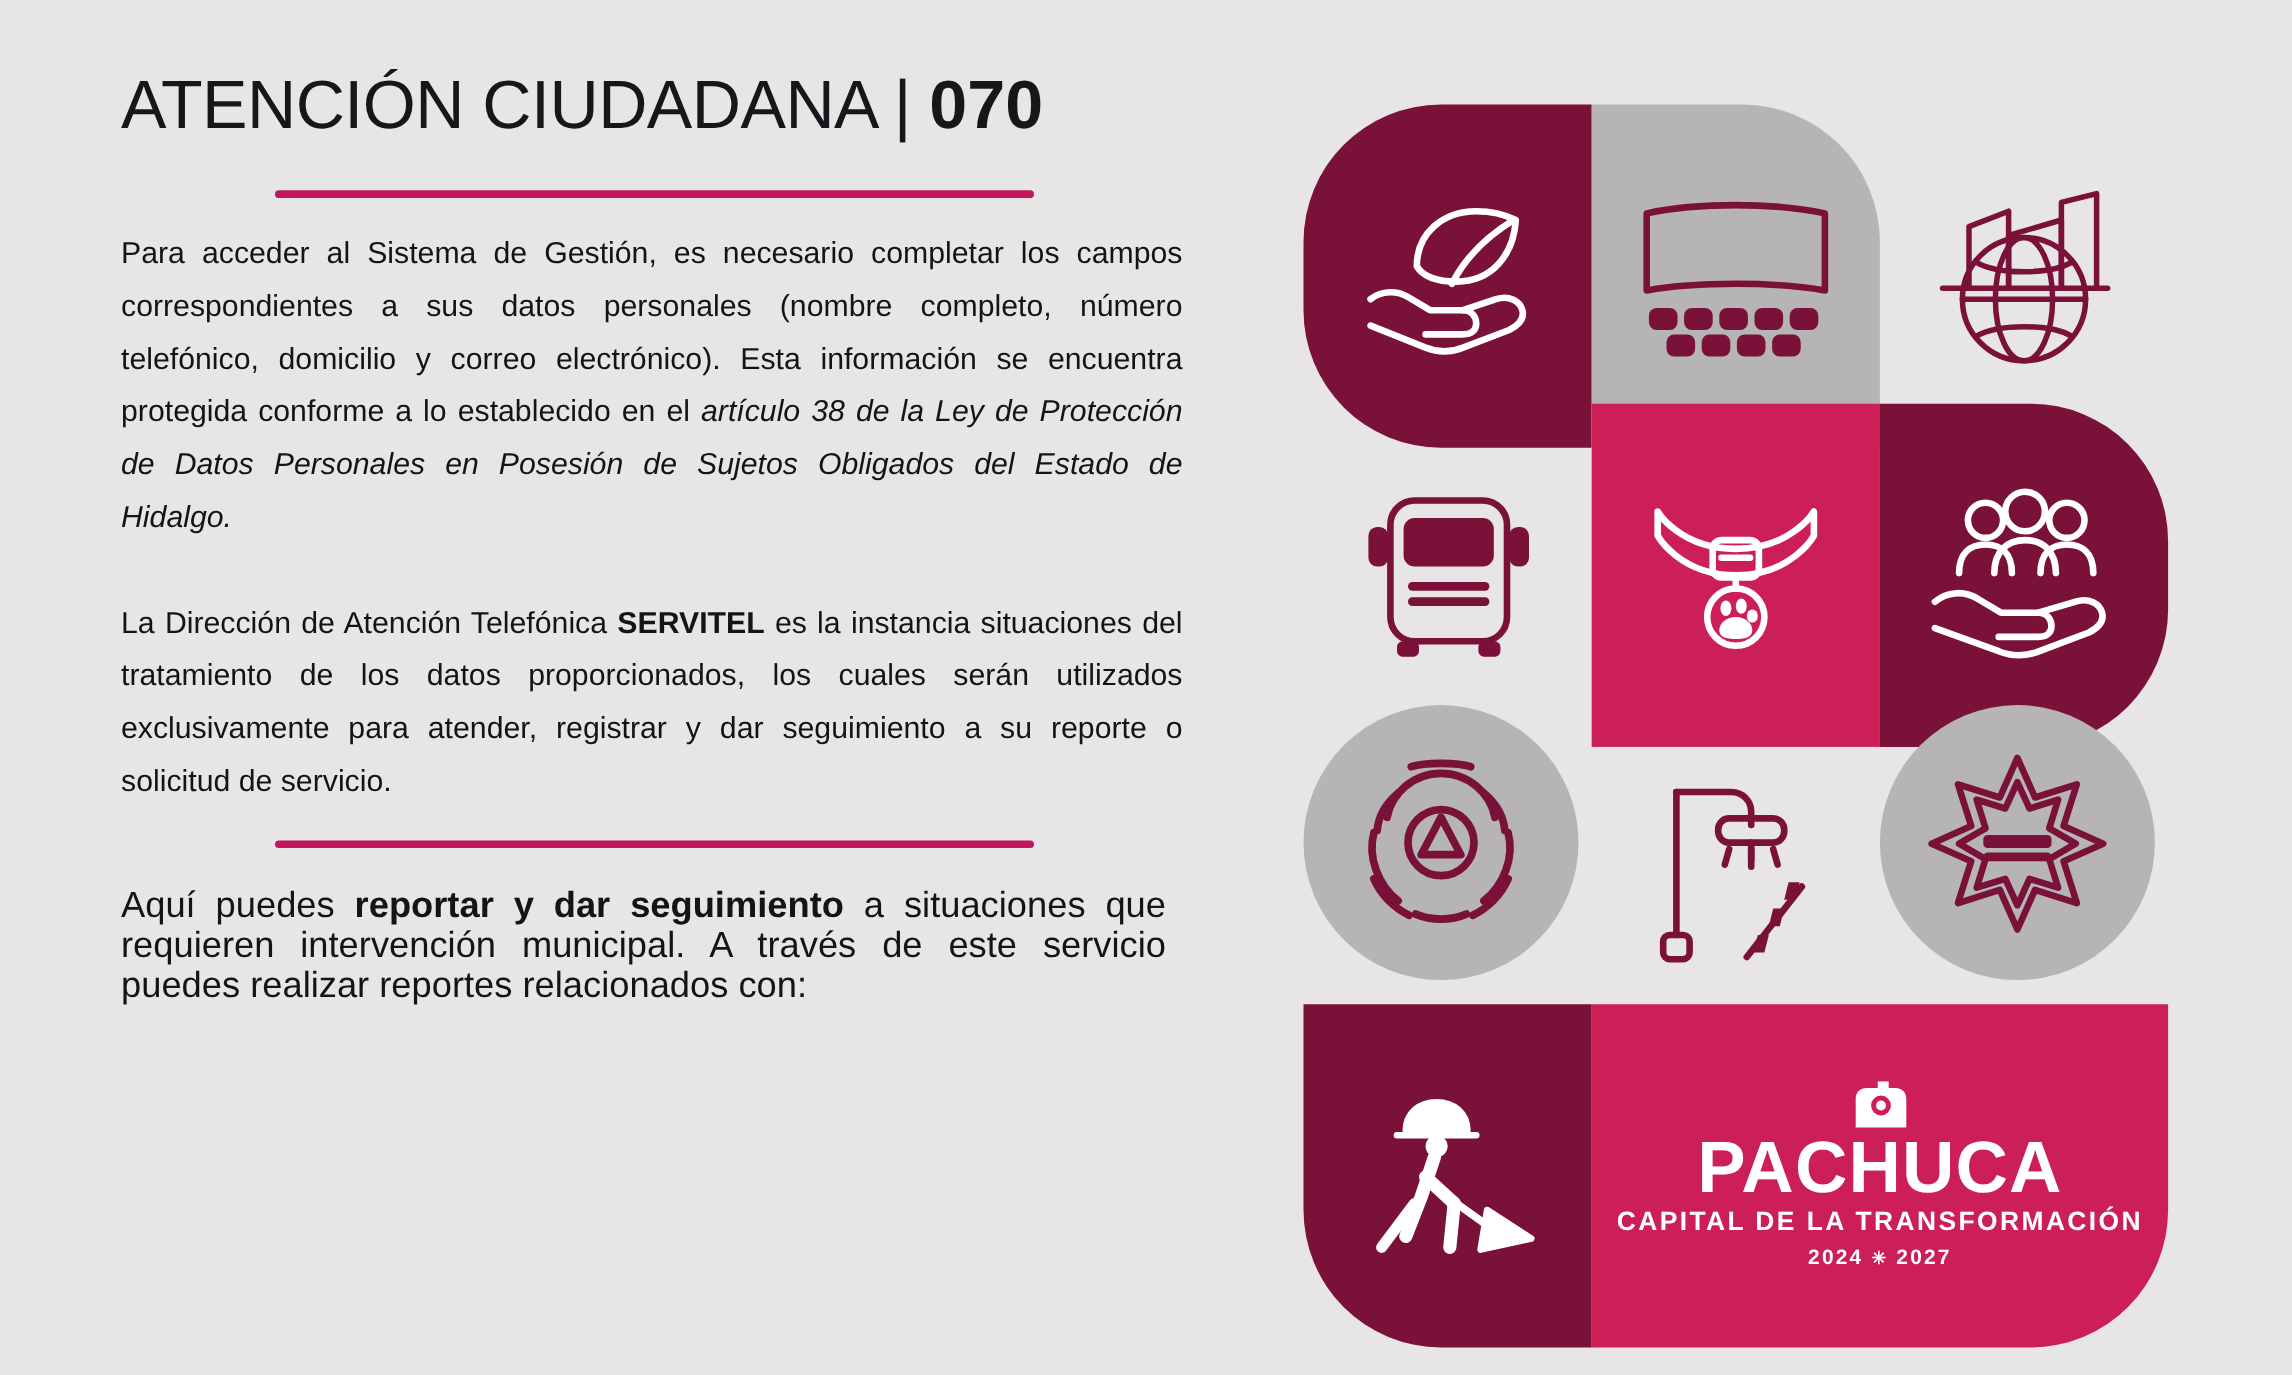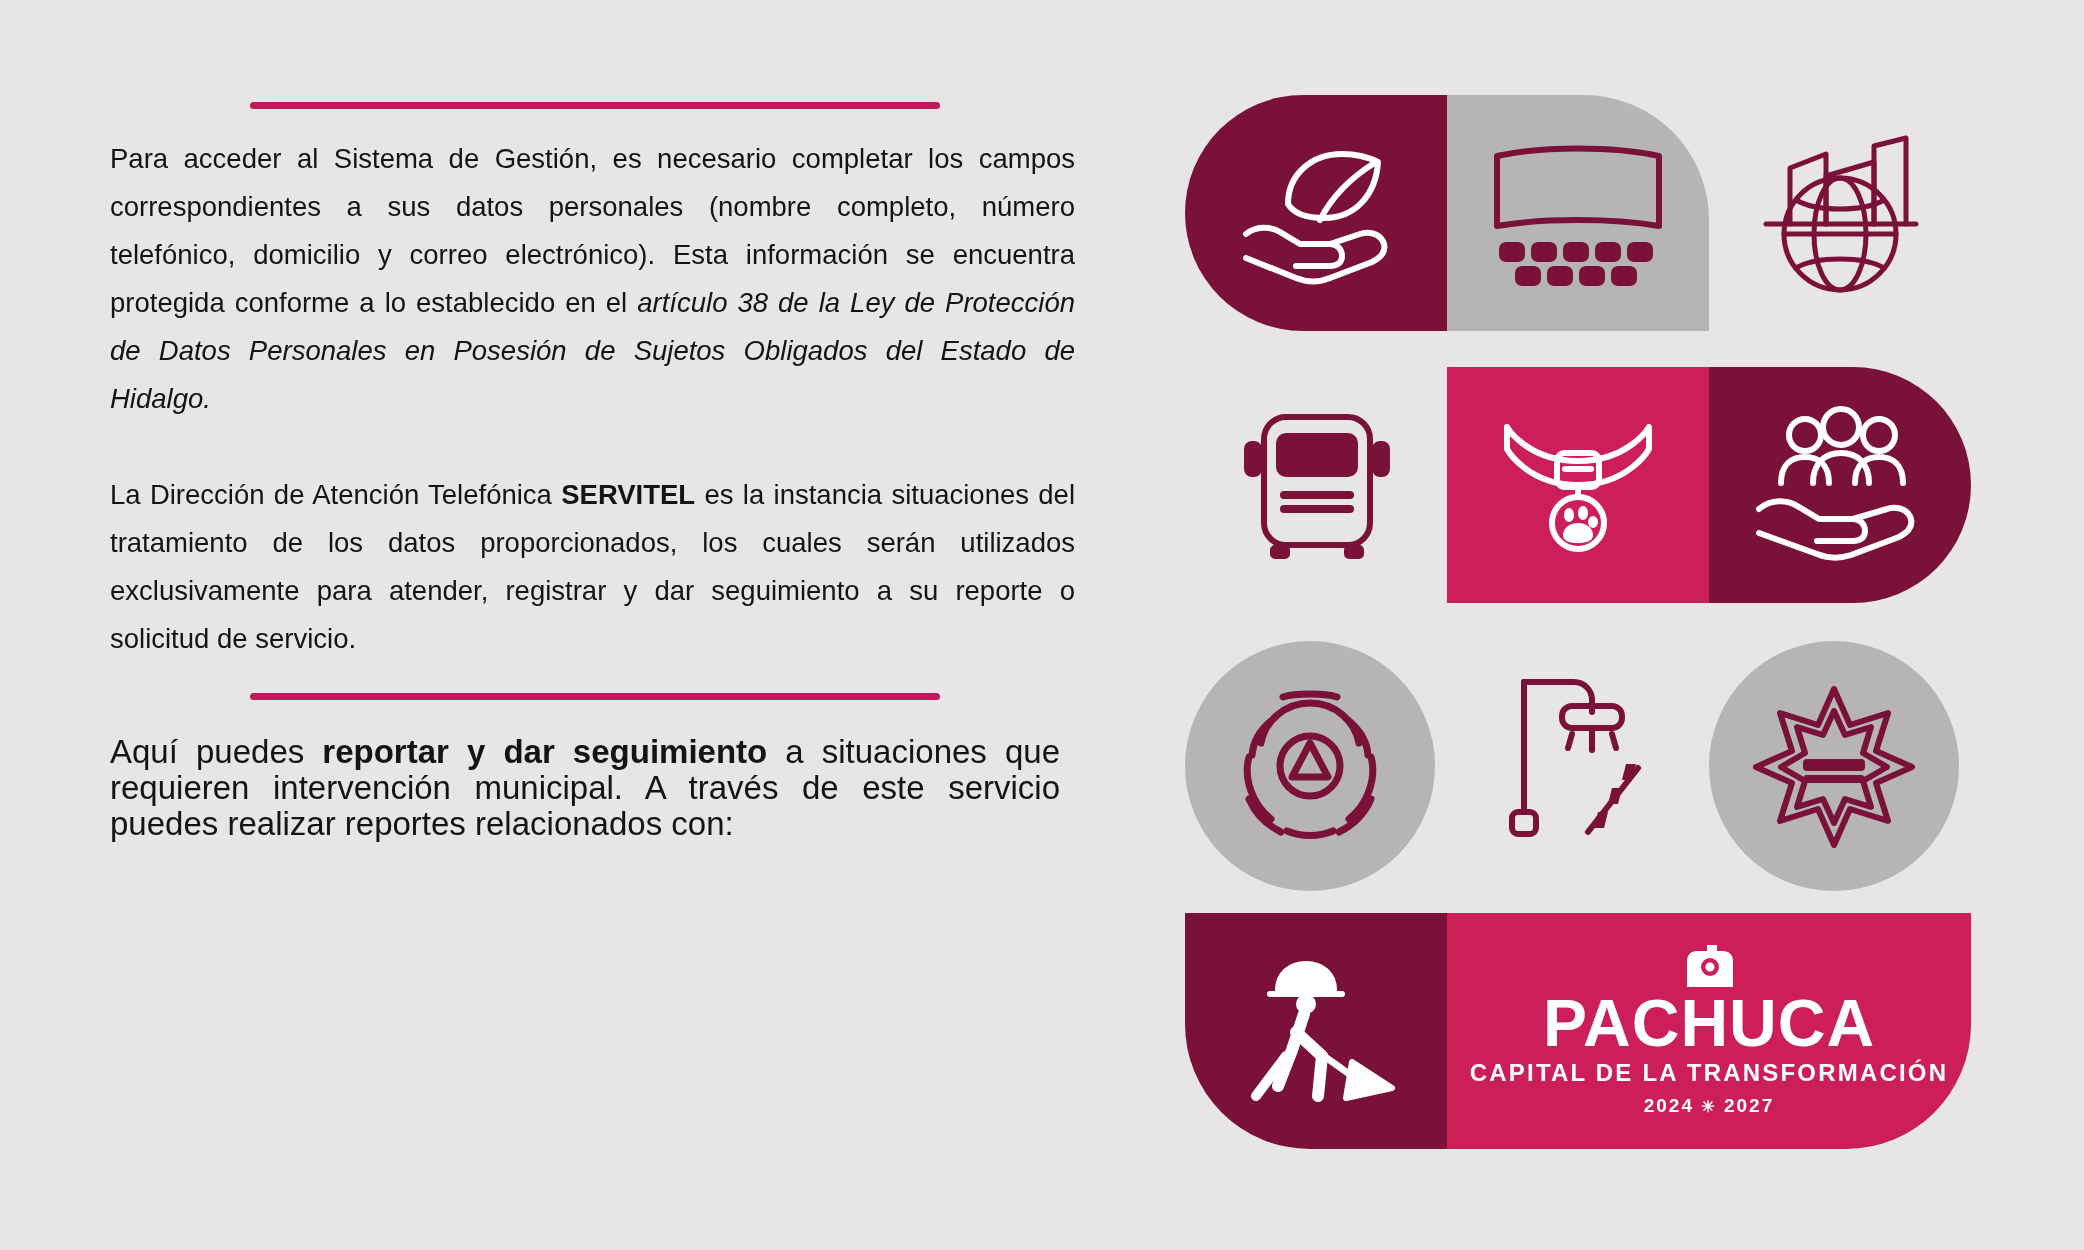--- a/index.html
+++ b/index.html
@@ -67,21 +67,21 @@
     letter-spacing:0.3px;
   }
 
   
   .grid{
     position:absolute;left:1185px;top:95px;
     width:760px;height:1065px;
   }
   .cell{
     position:absolute;
-    width:262px;height:236px;
+    width:262px;height:312px;
     display:flex;align-items:center;justify-content:center;
   }
   .r1{top:0;}
   .r2{top:272px;}
   .r3{top:546px;}
   .r4{top:818px;}
   .c1{left:0;}
   .c2{left:262px;}
   .c3{left:524px;}
 
@@ -118,20 +118,25 @@
   }
   .logo .years .star{font-size:16px;}
 </style>
 </head>
 <body>
 
 <div class="page">
 
   <div class="left">
 
+    <div class="title">
+      <span>ATENCIÓN CIUDADANA</span>
+      <span class="bar">|</span>
+      <span class="bold">070</span>
+    </div>
 
     <div class="rule first"></div>
 
     <div class="para p1">
       <span>Para acceder al Sistema de Gestión, es necesario completar los campos correspondientes a sus datos personales (nombre completo, número telefónico, domicilio y correo electrónico). Esta información se encuentra protegida conforme a lo establecido en el </span><em>artículo 38 de la Ley de Protección de Datos Personales en Posesión de Sujetos Obligados del Estado de Hidalgo.</em>
     </div>
 
     <div class="para para2">
       <span>La Dirección de Atención Telefónica </span><b>SERVITEL</b><span> es la instancia situaciones del tratamiento de los datos proporcionados, los cuales serán utilizados exclusivamente para atender, registrar y dar seguimiento a su reporte o solicitud de servicio.</span>
     </div>

